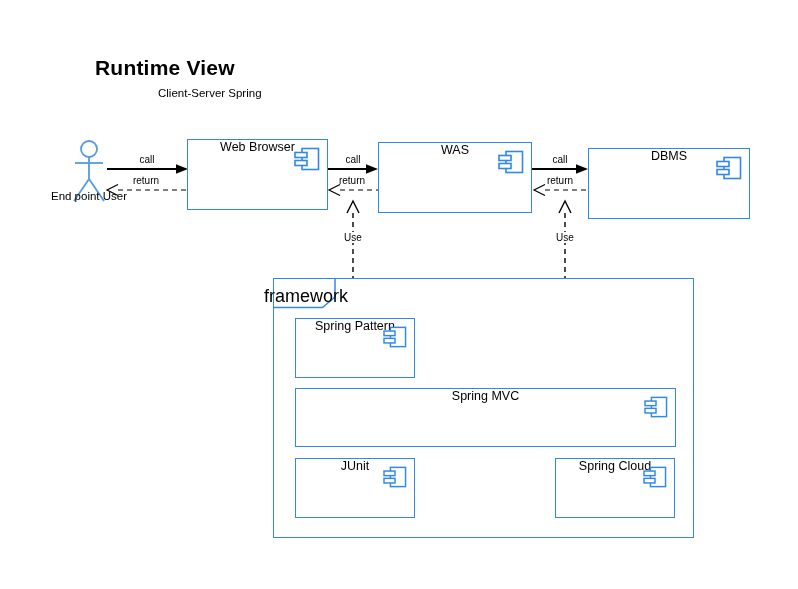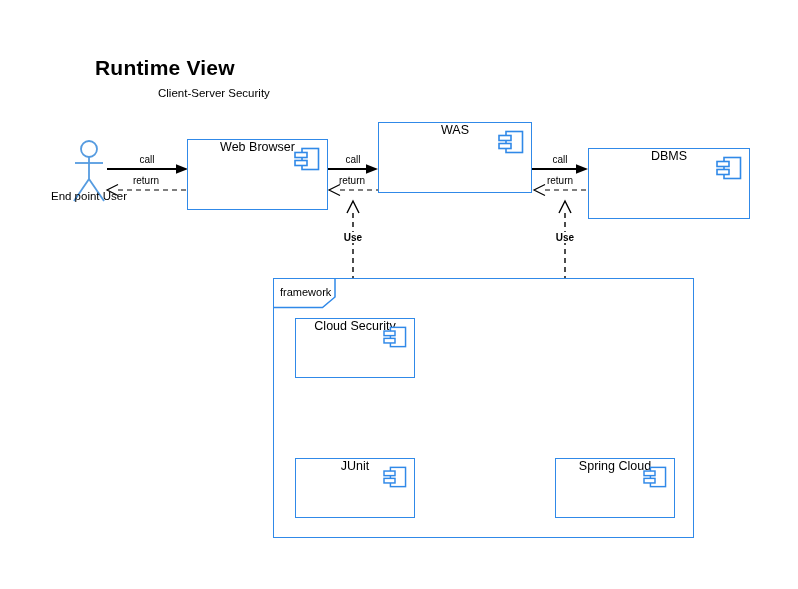--- a/index.html
+++ b/index.html
@@ -27,32 +27,32 @@
     display:flex;justify-content:center;
   }
   .comp-label{font-size:12.5px;text-align:center;}
   .comp-icon{position:absolute;top:7px;right:7px;}
   .comp-icon rect{fill:#fff;stroke:var(--shape-stroke,#3089e8);stroke-width:1.6;}
   .framework-box{
     position:absolute;left:273px;top:278px;width:421px;height:260px;
     box-sizing:border-box;border:1.5px solid var(--shape-stroke,#3089e8);
     background:transparent;
   }
-  .framework-label{position:absolute;left:280px;top:286px;font-size:11px;}
+  .framework-label{position:absolute;left:264px;top:286px;font-size:18px;}
   .lbl{position:absolute;font-size:10px;transform:translateX(-50%);white-space:nowrap;}
-  .use-lbl{background:#fff;padding:0 3px;font-weight:bold;}
+  .use-lbl{background:#fff;padding:0 3px;}
   .actor-label{position:absolute;left:89px;top:190px;font-size:11.5px;transform:translateX(-50%);white-space:nowrap;}
 </style>
 </head>
 <body>
 
 <div class="canvas">
 
   <div class="title">Runtime View</div>
-  <div class="subtitle">Client-Server Security</div>
+  <div class="subtitle">Client-Server Spring</div>
 
   <svg class="overlay" width="798" height="589" aria-hidden="true">
 
     <g class="actor">
       <circle cx="89" cy="149" r="8"></circle>
       <line x1="89" y1="157" x2="89" y2="179"></line>
       <line x1="75" y1="163" x2="103" y2="163"></line>
       <line x1="89" y1="179" x2="74" y2="201"></line>
       <line x1="89" y1="179" x2="104" y2="201"></line>
     </g>
@@ -101,21 +101,21 @@
 
   <div class="comp-box" style="left:187px;top:139px;width:141px;height:71px">
     <svg class="comp-icon" width="26" height="24" viewBox="0 0 26 24">
       <rect x="8" y="1.5" width="16.5" height="21"></rect>
         <rect x="1" y="5.5" width="12" height="5"></rect>
         <rect x="1" y="13.5" width="12" height="5"></rect>
     </svg>
     <span class="comp-label">Web Browser</span>
   </div>
 
-  <div class="comp-box" style="left:378px;top:122px;width:154px;height:71px">
+  <div class="comp-box" style="left:378px;top:142px;width:154px;height:71px">
     <svg class="comp-icon" width="26" height="24" viewBox="0 0 26 24">
       <rect x="8" y="1.5" width="16.5" height="21"></rect>
         <rect x="1" y="5.5" width="12" height="5"></rect>
         <rect x="1" y="13.5" width="12" height="5"></rect>
     </svg>
     <span class="comp-label">WAS</span>
   </div>
 
   <div class="comp-box" style="left:588px;top:148px;width:162px;height:71px">
     <svg class="comp-icon" width="26" height="24" viewBox="0 0 26 24">
@@ -125,24 +125,32 @@
     </svg>
     <span class="comp-label">DBMS</span>
   </div>
 
   <div class="comp-box" style="left:295px;top:318px;width:120px;height:60px;border-width:1.5px">
     <svg class="comp-icon" width="24" height="22" viewBox="0 0 26 24">
       <rect x="8" y="1.5" width="16.5" height="21"></rect>
         <rect x="1" y="5.5" width="12" height="5"></rect>
         <rect x="1" y="13.5" width="12" height="5"></rect>
     </svg>
-    <span class="comp-label">Cloud Security</span>
+    <span class="comp-label">Spring Pattern</span>
   </div>
 
 
+  <div class="comp-box" style="left:295px;top:388px;width:381px;height:59px;border-width:1.5px">
+    <svg class="comp-icon" width="24" height="22" viewBox="0 0 26 24">
+      <rect x="8" y="1.5" width="16.5" height="21"></rect>
+        <rect x="1" y="5.5" width="12" height="5"></rect>
+        <rect x="1" y="13.5" width="12" height="5"></rect>
+    </svg>
+    <span class="comp-label">Spring MVC</span>
+  </div>
 
   <div class="comp-box" style="left:555px;top:458px;width:120px;height:60px;border-width:1.5px">
     <svg class="comp-icon" width="24" height="22" viewBox="0 0 26 24">
       <rect x="8" y="1.5" width="16.5" height="21"></rect>
         <rect x="1" y="5.5" width="12" height="5"></rect>
         <rect x="1" y="13.5" width="12" height="5"></rect>
     </svg>
     <span class="comp-label">Spring Cloud</span>
   </div>
 

